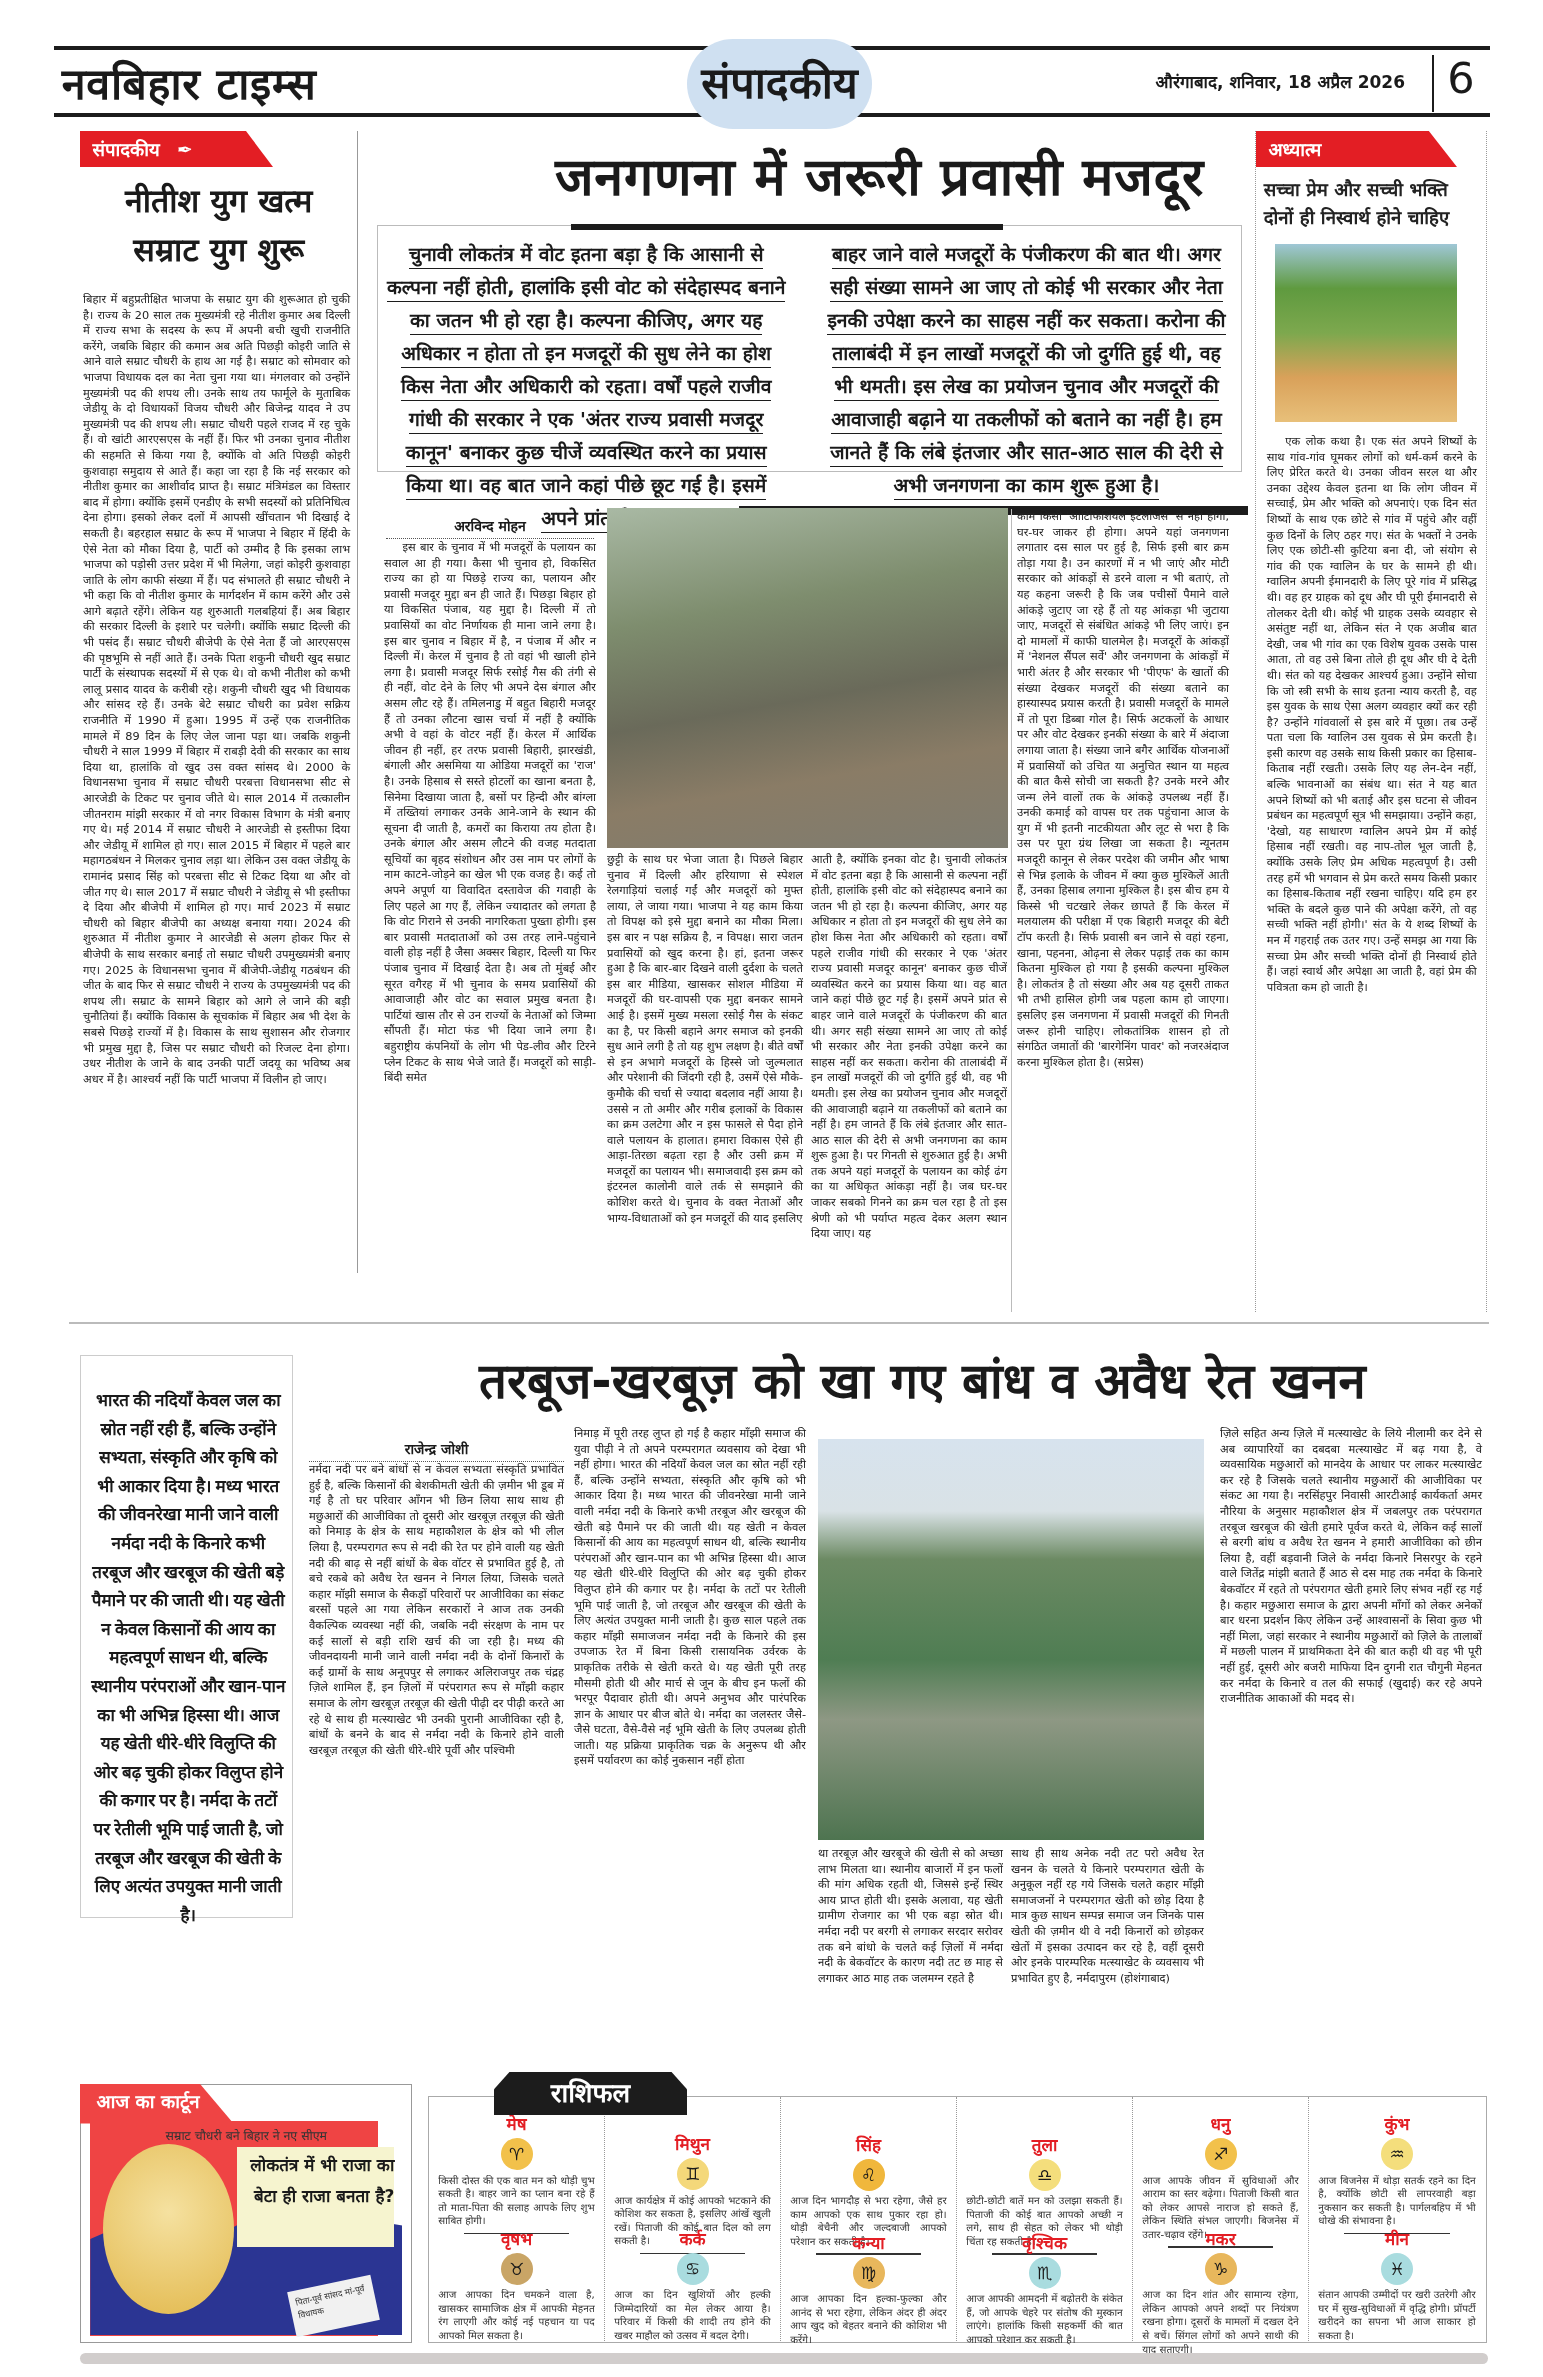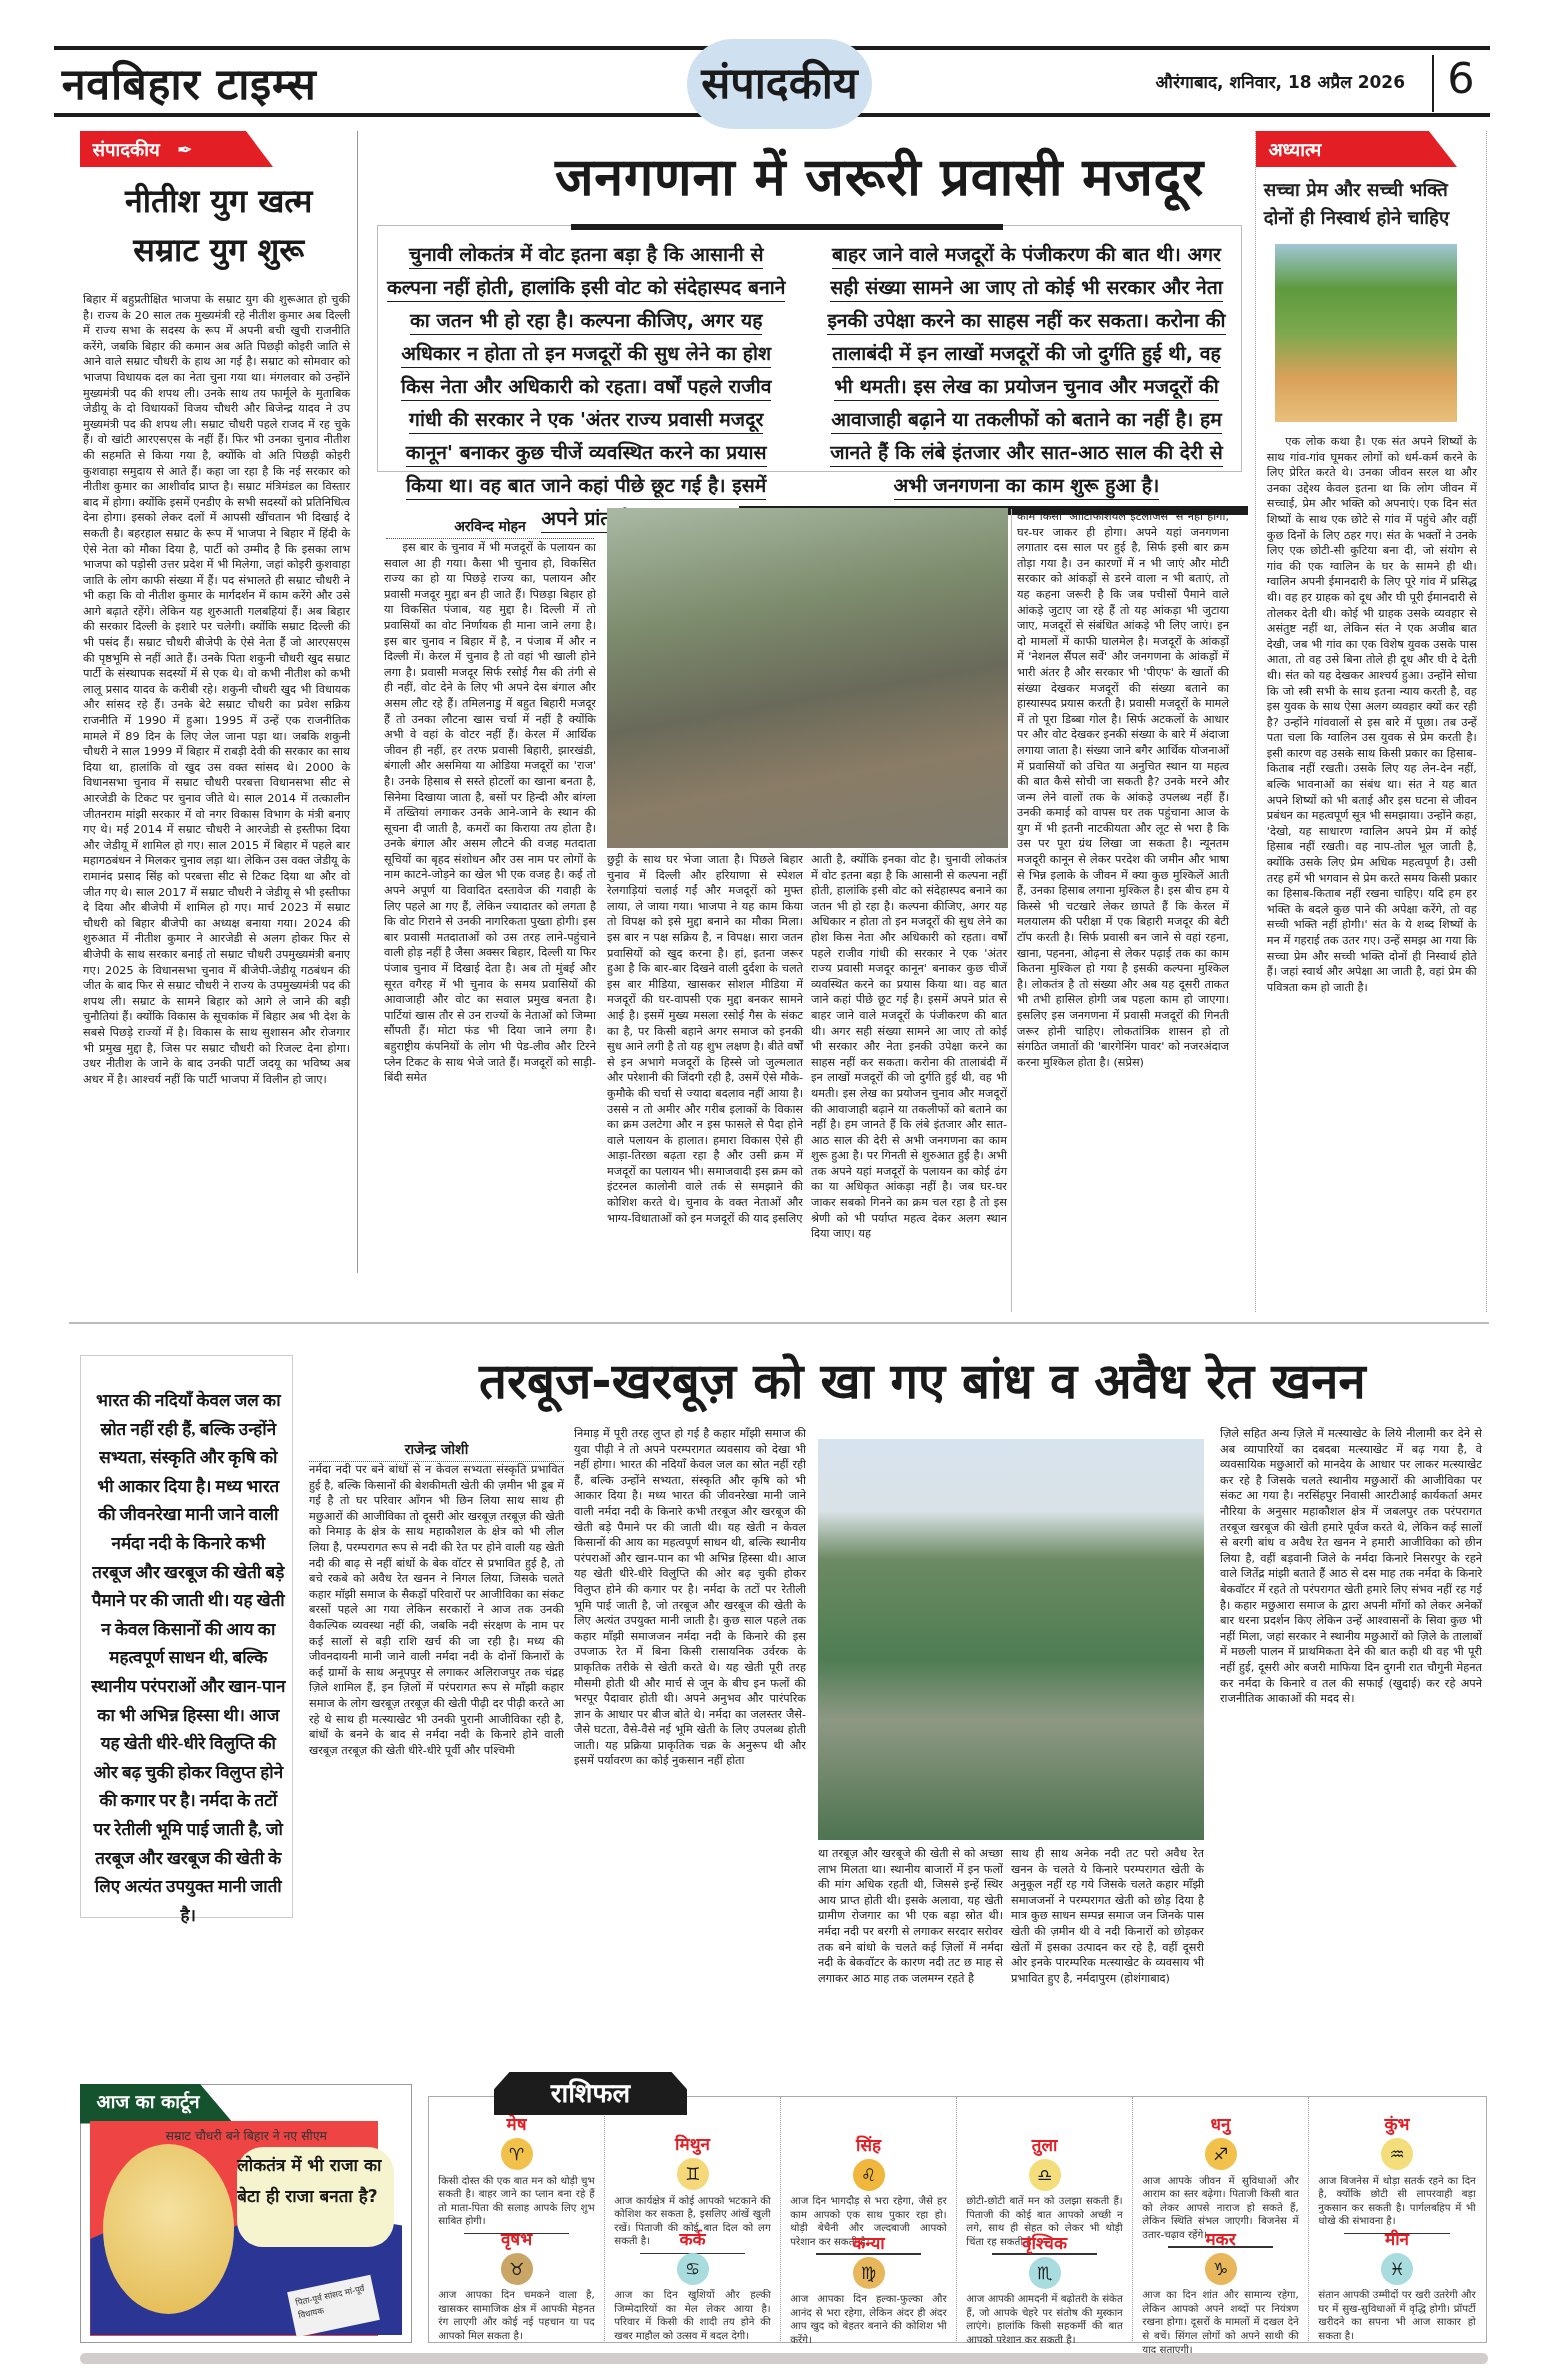--- a/index.html
+++ b/index.html
@@ -12,21 +12,21 @@
   #masthead { left: 54px; top: 46px; width: 1436px; height: 71px; border-top: 4.6px solid #1c1c1c; border-bottom: 4.6px solid #1c1c1c; }
   #paper-name { left: 7.7px; top: 3.1px; font-size: 43px; font-weight: bold; letter-spacing: 0.8px; }
   #section-pill { left: 633px; top: -10.8px; width: 185px; height: 90px; border-radius: 46px / 45px; background: #cfe0f1; }
   #section-title { left: 0; width: 185px; top: 12.4px; text-align: center; font-size: 43px; font-weight: bold; }
   #dateline { right: 85px; top: 20px; font-size: 17px; font-weight: bold; }
   #page-sep { right: 56px; top: 4.6px; width: 2.3px; height: 57px; background: #1c1c1c; }
   #page-number { right: 15.4px; top: 3.1px; font-size: 43px; }
 
   
   .tag-red { background: #e31e24; color: #fff; font-weight: bold; font-size: 18.5px; padding: 4.6px 12.4px; height: 36px; clip-path: polygon(0 0, 86% 0, 100% 100%, 0 100%); }
-  .tag-black { background: #14532d; color: #fff; font-weight: bold; font-size: 23px; padding: 4.6px 17px; height: 40px; clip-path: polygon(0 0, 78% 0, 100% 100%, 0 100%); }
+  .tag-black { background: #ef4444; color: #fff; font-weight: bold; font-size: 23px; padding: 4.6px 17px; height: 40px; clip-path: polygon(0 0, 78% 0, 100% 100%, 0 100%); }
 
   
   #editorial-col { left: 80px; top: 131px; width: 278px; height: 1142px; border-right: 1.5px solid #999; }
   #editorial-headline { left: 7.7px; top: 46px; width: 262px; font-size: 32px; line-height: 49px; text-align: center; font-weight: bold; }
   .body-text { font-size: 11.3px; line-height: 15.6px; text-align: justify; color: #222; }
   #editorial-body { left: 3.1px; top: 161px; width: 267px; }
 
   
   #main-headline { left: 432px; top: 139px; width: 772px; text-align: right; font-size: 52px; font-weight: bold; letter-spacing: 0.8px; }
   #main-rule { left: 571px; top: 224px; width: 432px; height: 6.2px; background: #1c1c1c; }
@@ -67,21 +67,21 @@
   #a2-col4 { left: 1011px; top: 1846px; width: 193px; }
   #a2-col5 { left: 1220px; top: 1426px; width: 262px; }
 
   
   #cartoon-box { left: 80px; top: 2084px; width: 332px; height: 259px; border: 1.5px solid #999; }
   #cartoon-tag { left: -1.5px; top: -1.5px; width: 154px; font-size: 18.5px; }
   #cartoon-image { left: 9.3px; top: 36px; width: 288px; height: 215px; background: #ef4444; }
   #cartoon-caption { left: 0; top: 6.2px; width: 312px; text-align: center; font-size: 12.4px; color: #333; }
   #cartoon-map { left: 0; top: 77px; width: 312px; height: 137px; background: #2b3593; clip-path: polygon(0 30%, 20% 10%, 40% 28%, 60% 5%, 100% 20%, 100% 100%, 0 100%); }
   #cartoon-oval { left: 12.4px; top: 23px; width: 131px; height: 170px; border-radius: 50%; background: radial-gradient(circle at 50% 40%, #f5e1a0, #e2b84c); }
-  #cartoon-bubble { left: 147px; top: 26px; width: 157px; height: 100px; background: #f6f4cf; font-size: 17px; line-height: 31px; text-align: left; font-weight: bold; padding-top: 3.1px; border-radius: 26px; }
+  #cartoon-bubble { left: 147px; top: 26px; width: 157px; height: 100px; background: #f6f4cf; font-size: 17px; line-height: 31px; text-align: right; font-weight: bold; padding-top: 3.1px; }
   #cartoon-paper { left: 201px; top: 162px; width: 85px; height: 46px; background: #f1f1f1; font-size: 8.5px; line-height: 12.4px; padding: 6.2px; transform: rotate(-12deg); color: #333; }
 
   
   #rashifal-box { left: 428px; top: 2096px; width: 1059px; height: 247px; border: 1.5px solid #aaa; }
   #rashifal-tag { left: 494px; top: 2072px; width: 193px; height: 43px; background: #1c1c1c; color: #fff; font-size: 26px; font-weight: bold; text-align: center; line-height: 43px; clip-path: polygon(8% 0, 92% 0, 100% 40%, 100% 100%, 0 100%, 0 40%); }
   .rashi-col { top: 0; height: 244px; border-right: 0.8px dotted #999; }
   .rashi { position: absolute; width: 100%; }
   .rashi-name { text-align: center; color: #e31e24; font-weight: bold; font-size: 17px; }
   .rashi-icon { width: 32px; height: 32px; border-radius: 50%; margin: 3.1px auto 3.1px; display: flex; align-items: center; justify-content: center; font-size: 17px; }
   .rashi-text { font-size: 10.2px; line-height: 13.6px; text-align: justify; padding: 0 9.3px; color: #333; }

